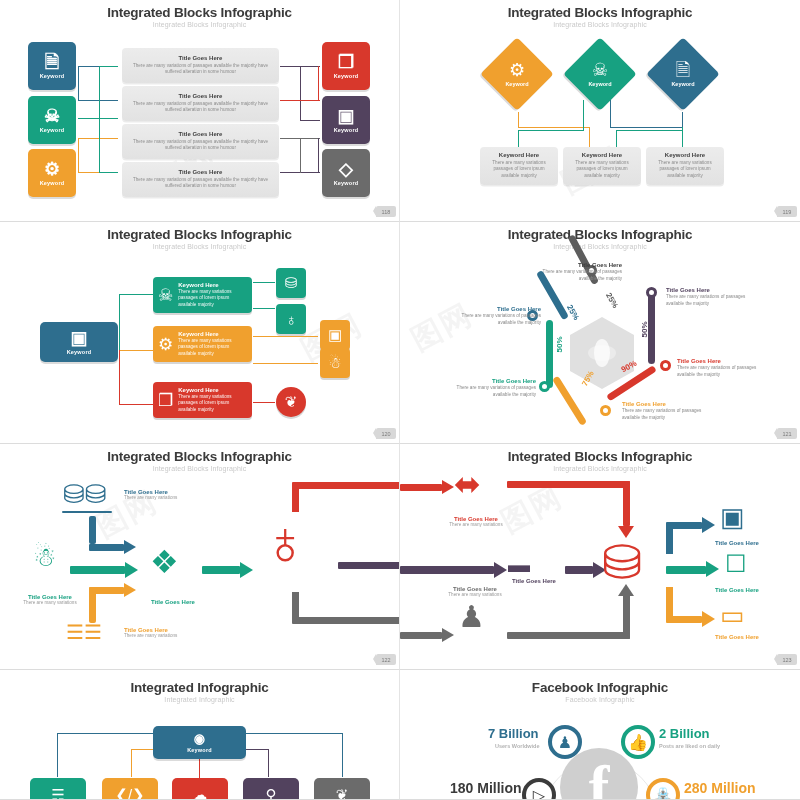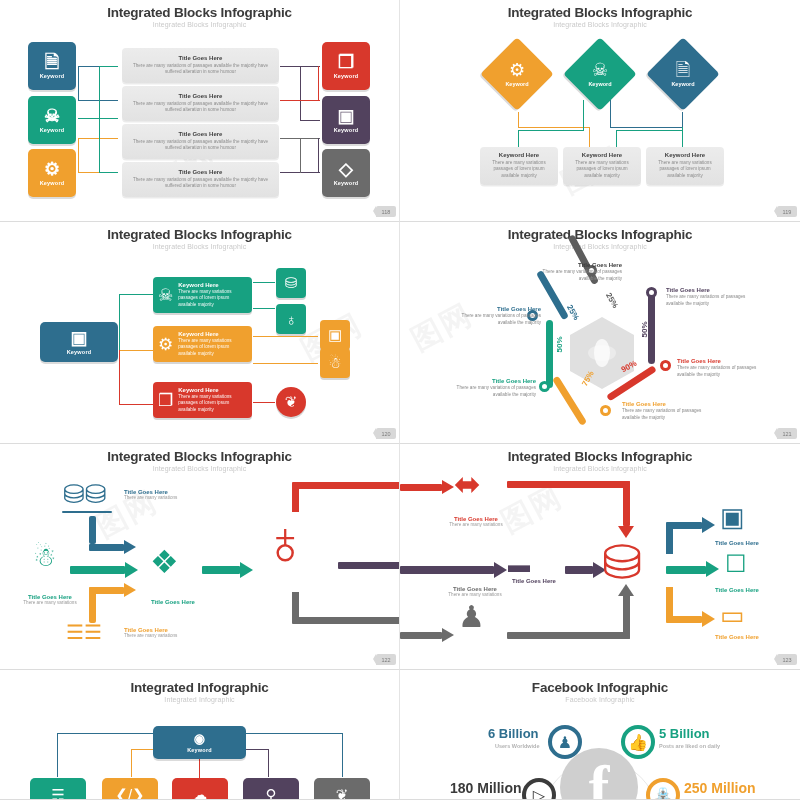--- a/index.html
+++ b/index.html
@@ -474,33 +474,33 @@
       <path d="M5,72 A58,58 0 0,1 115,72" fill="none" stroke="#e8e8e8" stroke-width="1"></path>
     </svg>
 
     <div class="fblogo" style="left:160px;top:78px;">
         <span>f</span>
       </div>
 
     <div class="fbcirc" style="left:148px;top:55px;border-color:#2e6e8e;color:#2e6e8e;">
         <span>♟</span>
       </div>
-    <div class="fbnum" style="left:88px;top:56px;color:#2e6e8e;">6 Billion</div>
+    <div class="fbnum" style="left:88px;top:56px;color:#2e6e8e;">7 Billion</div>
     <div class="fbsub" style="left:95px;top:73px;">Users Worldwide</div>
 
     <div class="fbcirc" style="left:221px;top:55px;border-color:#17a181;color:#17a181;">
         <span>👍</span>
       </div>
-    <div class="fbnum" style="left:259px;top:56px;color:#17a181;">5 Billion</div>
+    <div class="fbnum" style="left:259px;top:56px;color:#17a181;">2 Billion</div>
     <div class="fbsub" style="left:259px;top:73px;">Posts are liked on daily</div>
 
     <div class="fbcirc" style="left:122px;top:108px;border-color:#3b3b3b;color:#3b3b3b;">
         <span>▷</span>
       </div>
     <div class="fbnum" style="left:50px;top:110px;color:#3b3b3b;font-size:14px;">180 Million</div>
 
     <div class="fbcirc" style="left:246px;top:108px;border-color:#f0a02e;color:#f0a02e;">
         <span>⛲</span>
       </div>
-    <div class="fbnum" style="left:284px;top:110px;color:#f0a02e;font-size:14px;">250 Million</div>
+    <div class="fbnum" style="left:284px;top:110px;color:#f0a02e;font-size:14px;">280 Million</div>
   </div>
 
 </div>
 
 </body></html>

